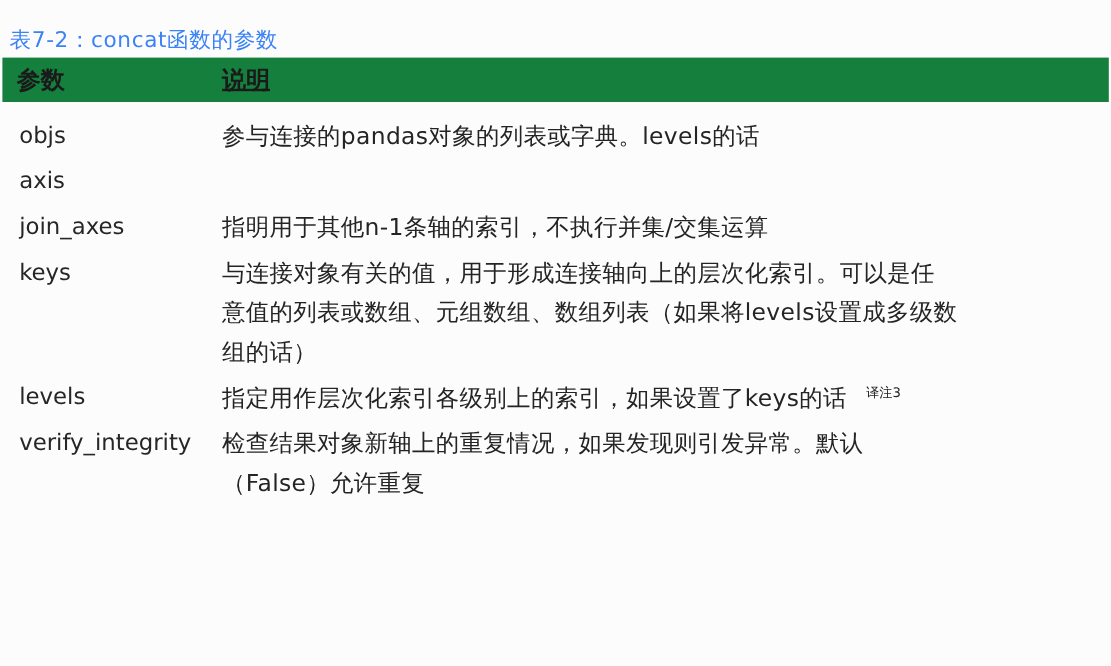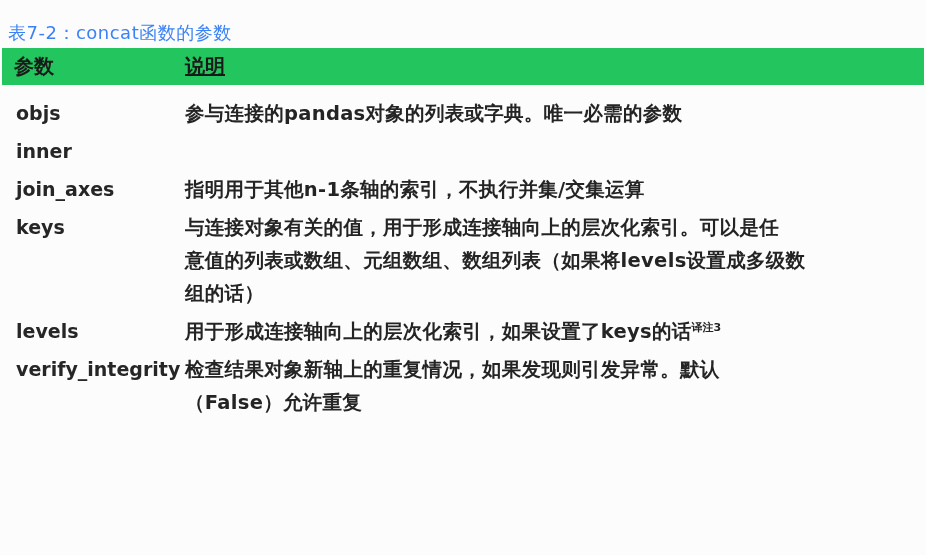--- a/index.html
+++ b/index.html
@@ -23,21 +23,21 @@
     letter-spacing: 0.5px;
     color: #3b82f6;
     margin-top: 13px;
   }
   .header-band {
     position: absolute;
     left: 2px;
     top: 48px;
     width: 922px;
     height: 37px;
-    background: #22c55e;
+    background: #15803d;
     display: flex;
     align-items: center;
     box-sizing: border-box;
     padding-left: 12px;
   }
   .header-param {
     width: 171px;
     flex-shrink: 0;
     font-weight: bold;
     font-size: 20px;
@@ -51,80 +51,80 @@
   }
   .table-body {
     position: absolute;
     left: 16px;
     top: 97px;
     width: 904px;
   }
   .row {
     display: flex;
     margin-bottom: 5px;
-    font-weight: bold;
   }
   .param {
     width: 169px;
     flex-shrink: 0;
     font-size: 19px;
     line-height: 33px;
     color: #262626;
   }
   .desc {
     flex: 1;
     font-size: 19.5px;
     line-height: 33px;
     white-space: pre-line;
     color: #242424;
     letter-spacing: 0.3px;
   }
   .desc sup {
     font-size: 11px;
     line-height: 0;
     letter-spacing: 0;
+    margin-left: 16px;
   }
 </style>
 </head>
 <body>
 
 <div class="page-title">表7-2：concat函数的参数</div>
 
 <div class="header-band">
   <div class="header-param">参数</div>
   <div class="header-desc">说明</div>
 </div>
 
 <div class="table-body">
 
   <div class="row">
     <span class="param">objs</span>
-    <span class="desc"><span>参与连接的pandas对象的列表或字典。唯一必需的参数</span><sup></sup></span>
+    <span class="desc"><span>参与连接的pandas对象的列表或字典。levels的话</span><sup></sup></span>
   </div>
 
 
   <div class="row">
-    <span class="param">inner</span>
+    <span class="param">axis</span>
   </div>
 
   <div class="row">
     <span class="param">join_axes</span>
     <span class="desc"><span>指明用于其他n-1条轴的索引，不执行并集/交集运算</span><sup></sup></span>
   </div>
 
   <div class="row">
     <span class="param">keys</span>
     <span class="desc"><span>与连接对象有关的值，用于形成连接轴向上的层次化索引。可以是任
 意值的列表或数组、元组数组、数组列表（如果将levels设置成多级数
 组的话）</span><sup></sup></span>
   </div>
 
   <div class="row">
     <span class="param">levels</span>
-    <span class="desc"><span>用于形成连接轴向上的层次化索引，如果设置了keys的话</span><sup>译注3</sup></span>
+    <span class="desc"><span>指定用作层次化索引各级别上的索引，如果设置了keys的话</span><sup>译注3</sup></span>
   </div>
 
 
   <div class="row">
     <span class="param">verify_integrity</span>
     <span class="desc"><span>检查结果对象新轴上的重复情况，如果发现则引发异常。默认
 （False）允许重复</span><sup></sup></span>
   </div>
 
 </div>

